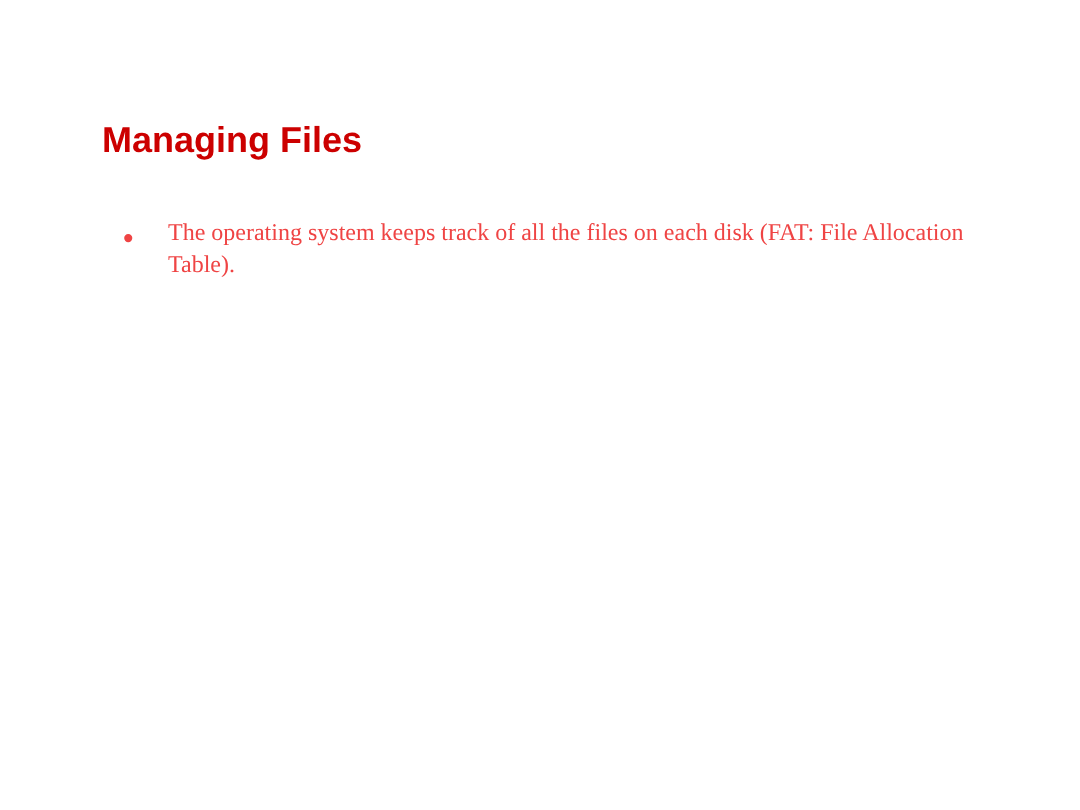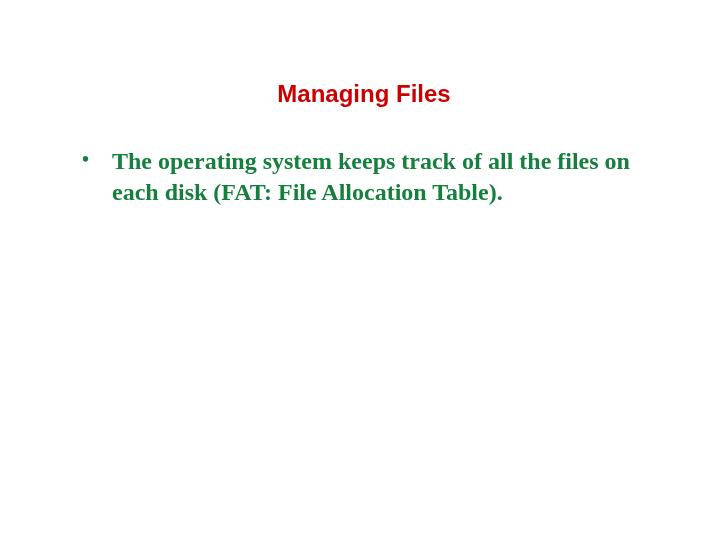--- a/index.html
+++ b/index.html
@@ -13,32 +13,31 @@
   .slide {
     padding: 80px 60px 0 60px;
   }
   .title {
     font-family: Arial, Helvetica, sans-serif;
     font-weight: bold;
     font-size: 24px;
     color: #cc0000;
     margin-bottom: 38px;
     margin-left: 8px;
-    text-align: center;
   }
   .bullets {
     list-style: none;
     padding-left: 18px;
   }
   .bullets li {
     position: relative;
     padding-left: 34px;
-    font-size: 24px;
-    font-weight: bold;
-    color: #15803d;
+    font-size: 16px;
+    font-weight: normal;
+    color: #ef4444;
     line-height: 1.3;
     margin-bottom: 32px;
   }
   .bullets li::before {
     content: "•";
     position: absolute;
     left: 4px;
     top: 0;
     font-size: 20px;
     font-weight: bold;

